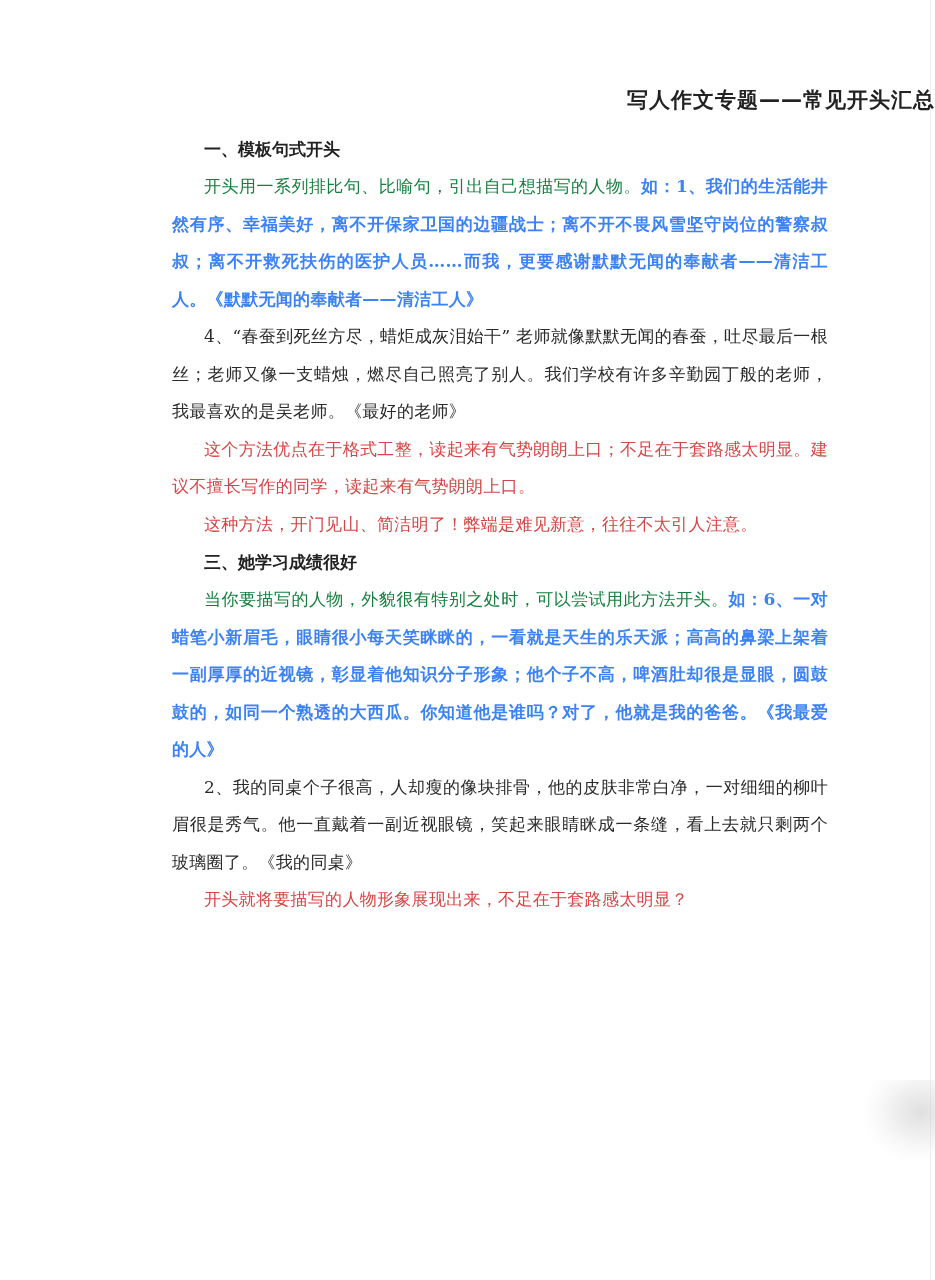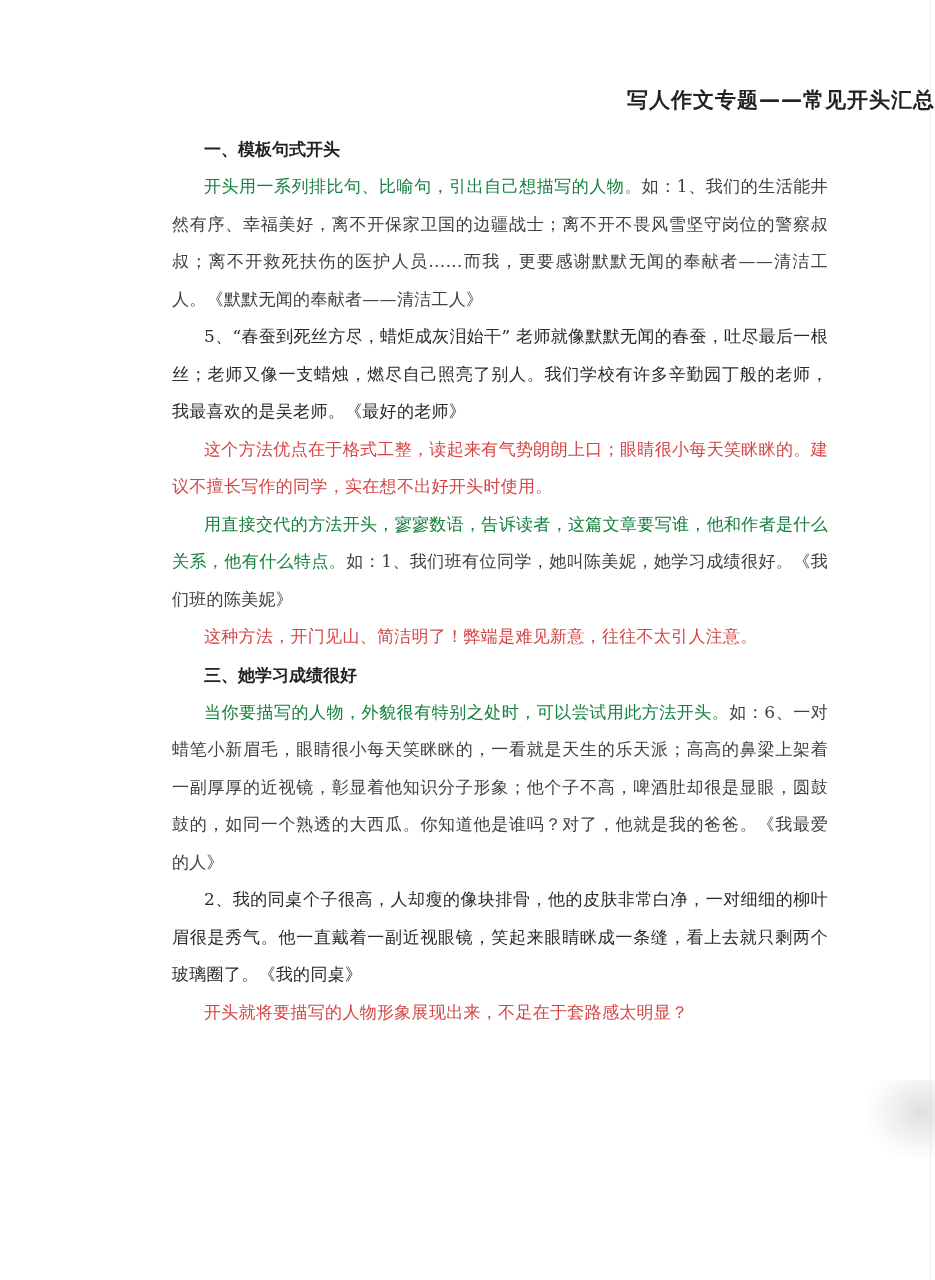--- a/index.html
+++ b/index.html
@@ -17,44 +17,43 @@
   .heading {
     font-family: "DejaVu Sans", "Liberation Sans", sans-serif; font-weight: bold;
     font-size: 17px; color: #222; padding-left: 32px; height: 38px; line-height: 38px;
   }
   .para {
     font-size: 17px; line-height: 37.5px; text-indent: 32px; text-align: justify;
     letter-spacing: 0.3px; word-break: break-all;
   }
   .green { color: #15803d; }
   .red { color: #d64545; }
-  .black { color: #404040; }
+  .black { color: #3b82f6; font-weight: bold; }
   .smudge {
     position: absolute; right: 0; top: 1080px; width: 70px; height: 80px;
     background: radial-gradient(ellipse at 80% 40%, rgba(210,210,210,0.7), rgba(235,235,235,0.3) 55%, rgba(255,255,255,0) 75%);
   }
   .edge { position: absolute; right: 4px; top: 0; width: 1px; height: 1280px; background: #ececec; }
 </style>
 </head>
 <body>
 
 <div class="page">
   <div class="edge"></div>
   <div class="smudge"></div>
 
   <div class="title">写人作文专题——常见开头汇总</div>
 
   <div class="content">
 
     <div class="heading">一、模板句式开头</div>
     <div class="para"><span class="green">开头用一系列排比句、比喻句，引出自己想描写的人物。</span><span class="black">如：1、我们的生活能井然有序、幸福美好，离不开保家卫国的边疆战士；离不开不畏风雪坚守岗位的警察叔叔；离不开救死扶伤的医护人员……而我，更要感谢默默无闻的奉献者——清洁工人。《默默无闻的奉献者——清洁工人》</span></div>
-    <div class="para">5、“春蚕到死丝方尽，蜡炬成灰泪始干” 老师就像默默无闻的春蚕，吐尽最后一根丝；老师又像一支蜡烛，燃尽自己照亮了别人。我们学校有许多辛勤园丁般的老师，我最喜欢的是吴老师。《最好的老师》</div>
-    <div class="para red">这个方法优点在于格式工整，读起来有气势朗朗上口；眼睛很小每天笑眯眯的。建议不擅长写作的同学，实在想不出好开头时使用。</div>
+    <div class="para">4、“春蚕到死丝方尽，蜡炬成灰泪始干” 老师就像默默无闻的春蚕，吐尽最后一根丝；老师又像一支蜡烛，燃尽自己照亮了别人。我们学校有许多辛勤园丁般的老师，我最喜欢的是吴老师。《最好的老师》</div>
+    <div class="para red">这个方法优点在于格式工整，读起来有气势朗朗上口；不足在于套路感太明显。建议不擅长写作的同学，读起来有气势朗朗上口。</div>
 
-    <div class="para"><span class="green">用直接交代的方法开头，寥寥数语，告诉读者，这篇文章要写谁，他和作者是什么关系，他有什么特点。</span><span class="black">如：1、我们班有位同学，她叫陈美妮，她学习成绩很好。《我们班的陈美妮》</span></div>
     <div class="para red">这种方法，开门见山、简洁明了！弊端是难见新意，往往不太引人注意。</div>
 
     <div class="heading">三、她学习成绩很好</div>
     <div class="para"><span class="green">当你要描写的人物，外貌很有特别之处时，可以尝试用此方法开头。</span><span class="black">如：6、一对蜡笔小新眉毛，眼睛很小每天笑眯眯的，一看就是天生的乐天派；高高的鼻梁上架着一副厚厚的近视镜，彰显着他知识分子形象；他个子不高，啤酒肚却很是显眼，圆鼓鼓的，如同一个熟透的大西瓜。你知道他是谁吗？对了，他就是我的爸爸。《我最爱的人》</span></div>
     <div class="para">2、我的同桌个子很高，人却瘦的像块排骨，他的皮肤非常白净，一对细细的柳叶眉很是秀气。他一直戴着一副近视眼镜，笑起来眼睛眯成一条缝，看上去就只剩两个玻璃圈了。《我的同桌》</div>
     <div class="para red">开头就将要描写的人物形象展现出来，不足在于套路感太明显？</div>
   </div>
 </div>
 
 </body></html>

